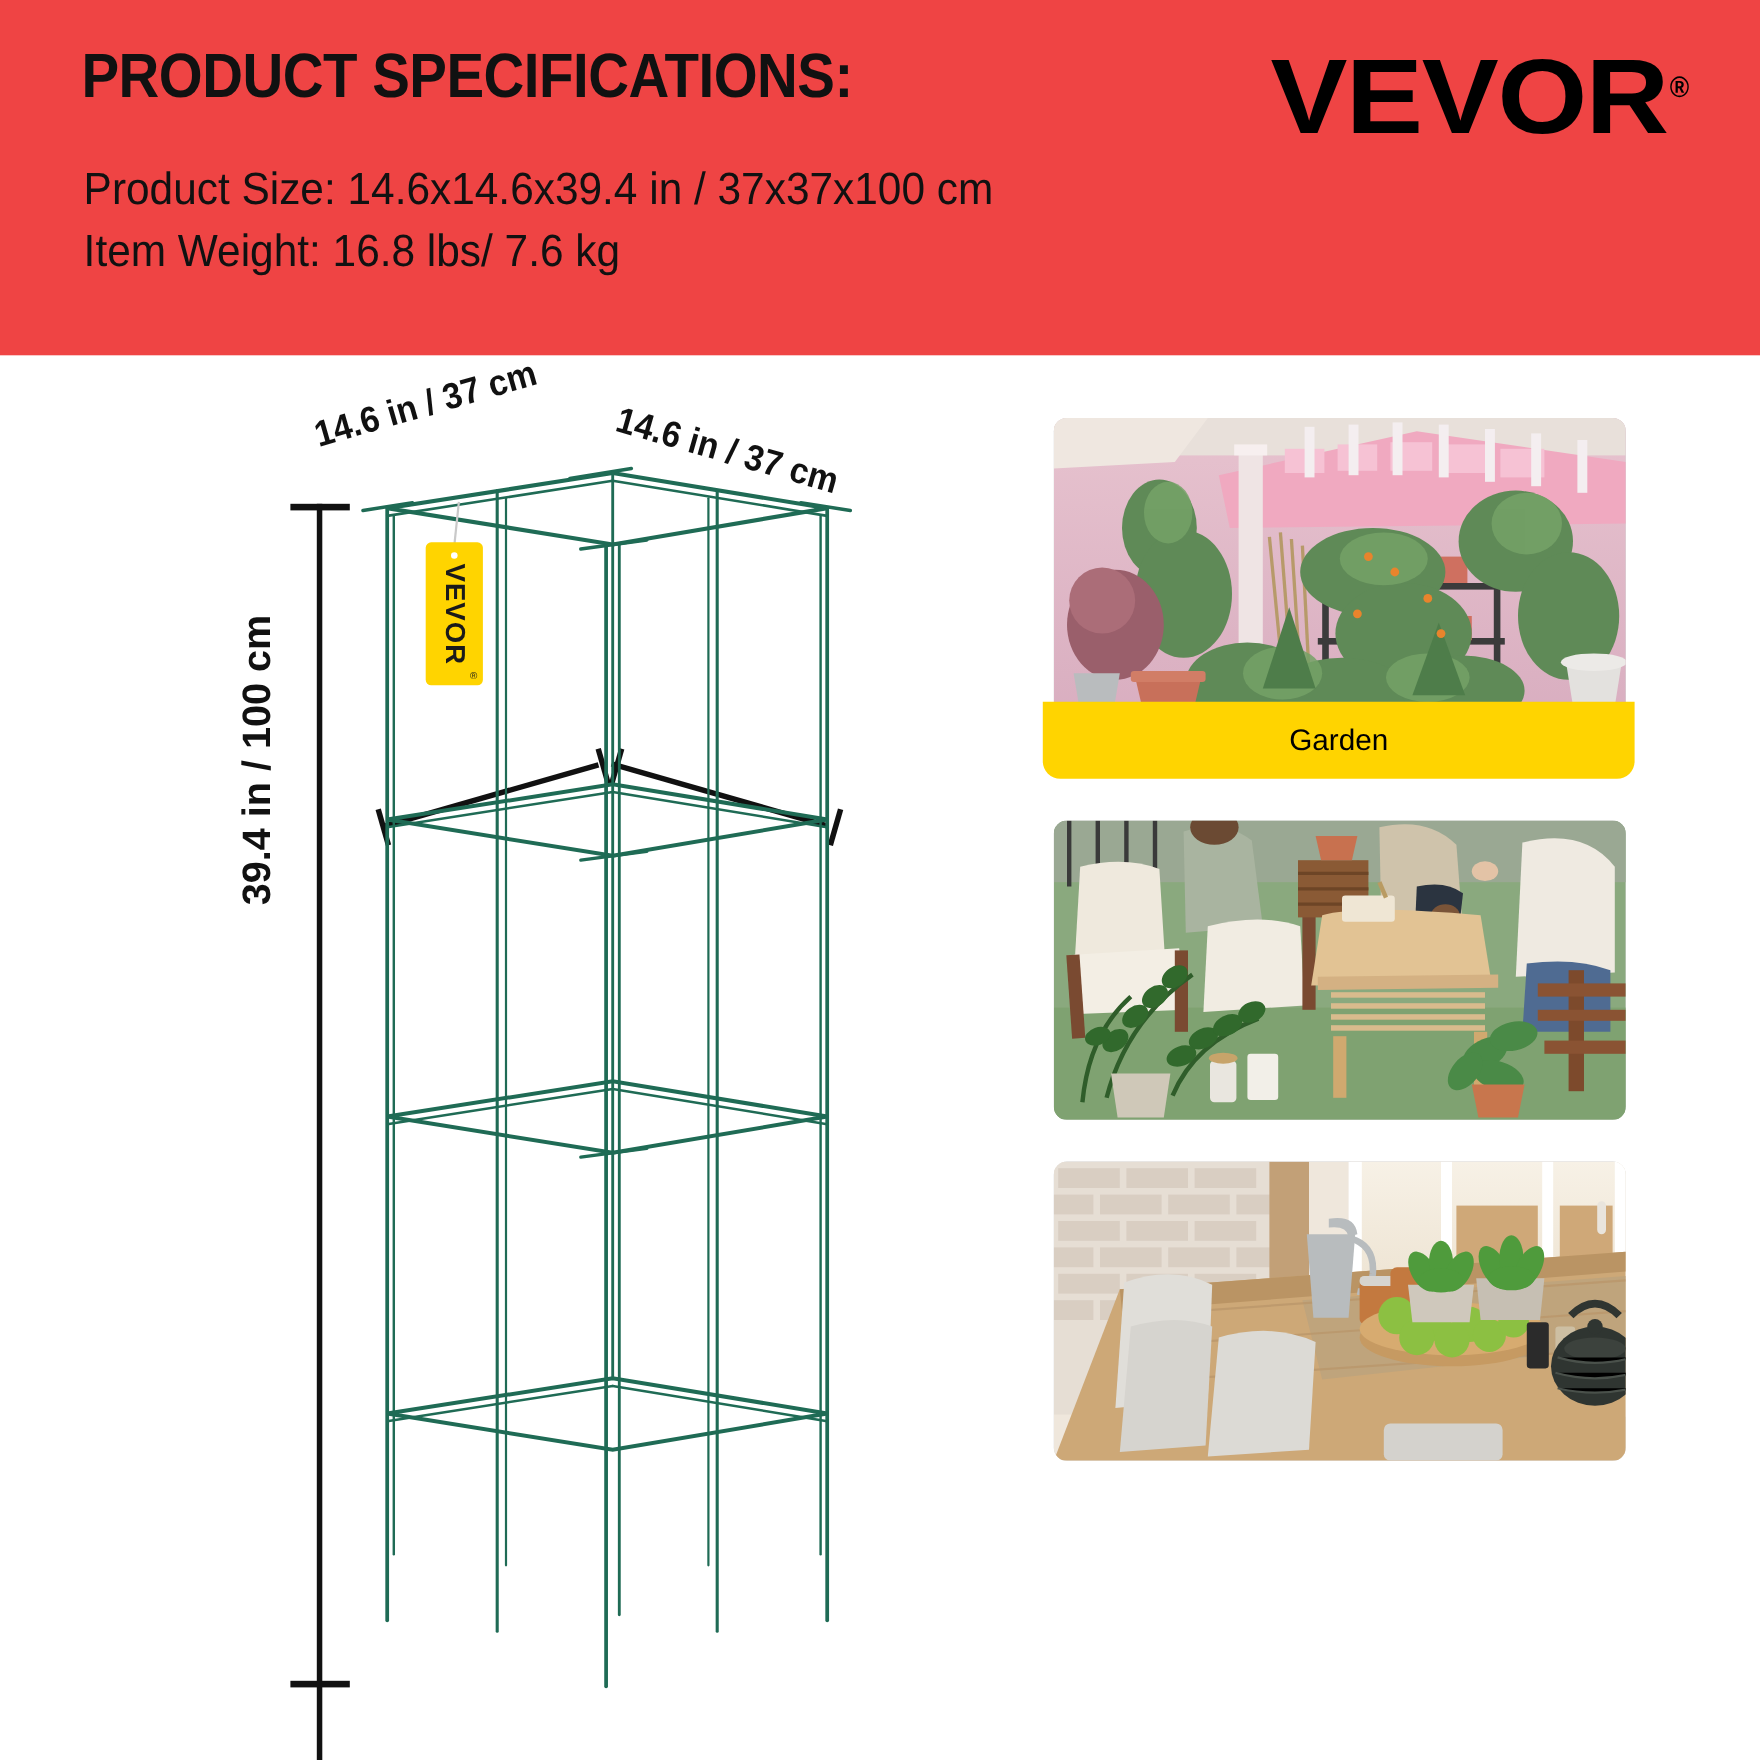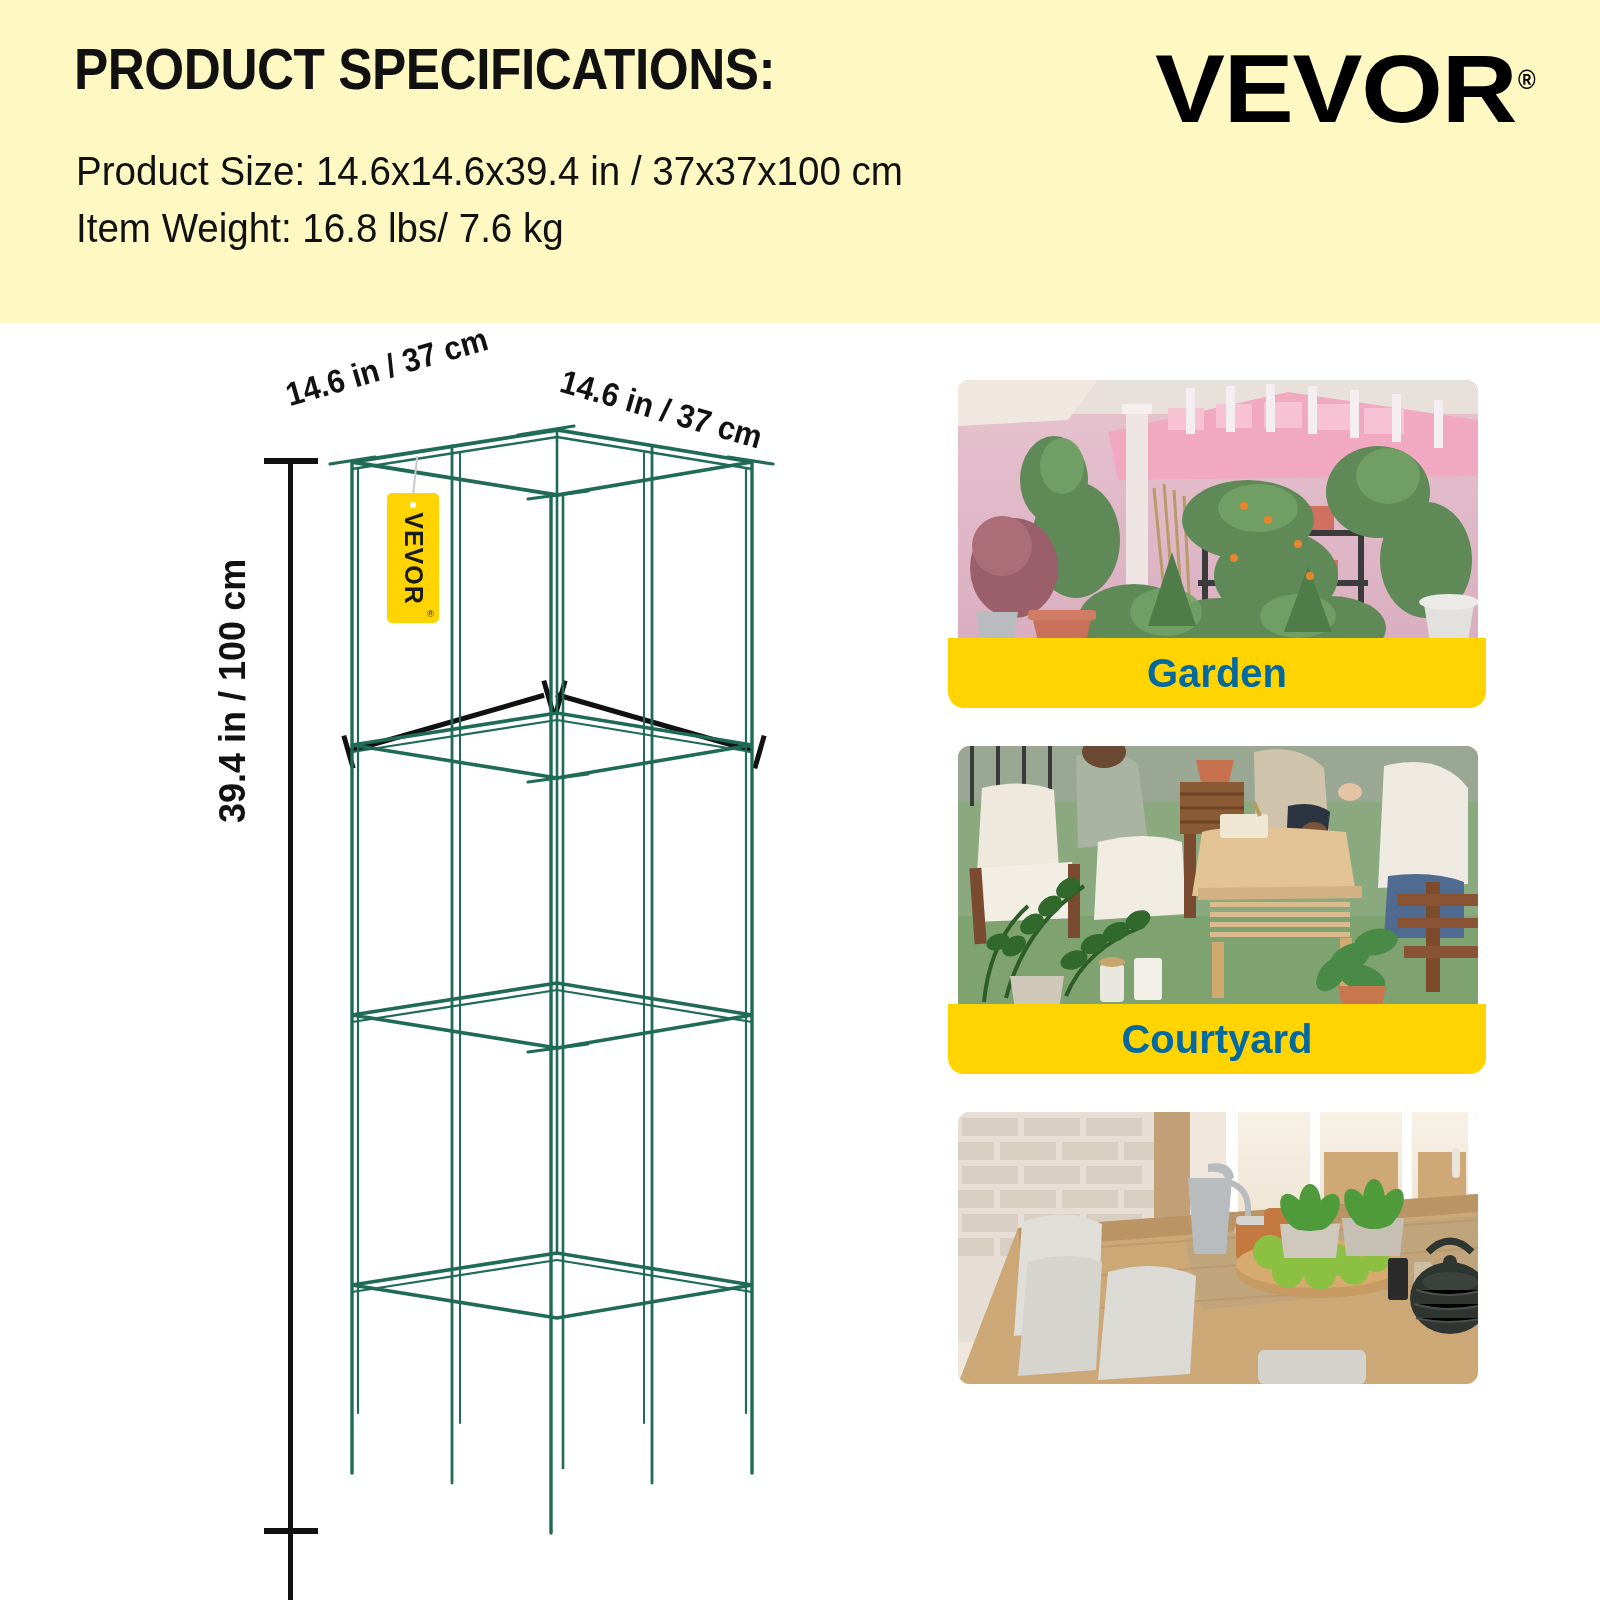--- a/index.html
+++ b/index.html
@@ -6,21 +6,21 @@
   body{
     width:1600px;height:1600px;
     background:#ffffff;
     font-family:"Liberation Sans", sans-serif;
     overflow:hidden;position:relative;
   }
 
   
   .header-band{
     position:absolute;left:0;top:0;width:1600px;height:323px;
-    background:#fef9c3;
+    background:#ef4444;
   }
   .spec-title{
     position:absolute;left:74px;top:36px;
     font-size:57px;font-weight:bold;color:#111111;
     letter-spacing:-0.5px;
     transform:scaleX(0.90);transform-origin:left top;
     white-space:nowrap;
   }
   .spec-line{
     position:absolute;left:76px;
@@ -132,21 +132,21 @@
     background:#cfcfcf;
   }
   .card-photo.offset{margin-left:18px;}
   .card-label{
     position:relative;width:538px;height:70px;margin-top:-14px;margin-left:8px;
     background:#FFD400;border-radius:0 0 16px 16px;
     display:flex;align-items:center;justify-content:center;
     z-index:3;
   }
   .card-label span{
-    font-size:40px;font-weight:bold;color:#0369a1;
+    font-size:27px;font-weight:normal;color:#000000;
   }
 
   
   .sc{position:absolute;left:0;top:0;width:100%;height:100%;}
 </style>
 </head>
 <body>
 
 <div class="header-band">
   <div class="spec-title">PRODUCT SPECIFICATIONS:</div>
@@ -412,23 +412,20 @@
 
         <rect x="142" y="218" width="24" height="38" rx="4" fill="#e9e6df"></rect>
         <ellipse cx="154" cy="216" rx="13" ry="5" fill="#c7a46a"></ellipse>
         <rect x="176" y="212" width="28" height="42" rx="3" fill="#f2efe8"></rect>
 
         <rect x="468" y="136" width="14" height="110" fill="#7d4a2c"></rect>
         <rect x="440" y="148" width="80" height="12" fill="#8a5333"></rect>
         <rect x="440" y="172" width="80" height="10" fill="#8a5333"></rect>
         <rect x="446" y="200" width="74" height="12" fill="#8a5333"></rect>
       </svg>
-    </div>
-    <div class="card-label">
-      <span>Courtyard</span>
     </div>
   </div>
 
   <div class="card">
     <div class="card-photo offset">
       <svg class="sc" viewBox="0 0 520 272" preserveAspectRatio="none">
         <defs>
           <linearGradient id="win" x1="0" y1="0" x2="0" y2="1">
             <stop offset="0" stop-color="#f7f1e6"></stop>
               <stop offset="1" stop-color="#e4d6bf"></stop>

